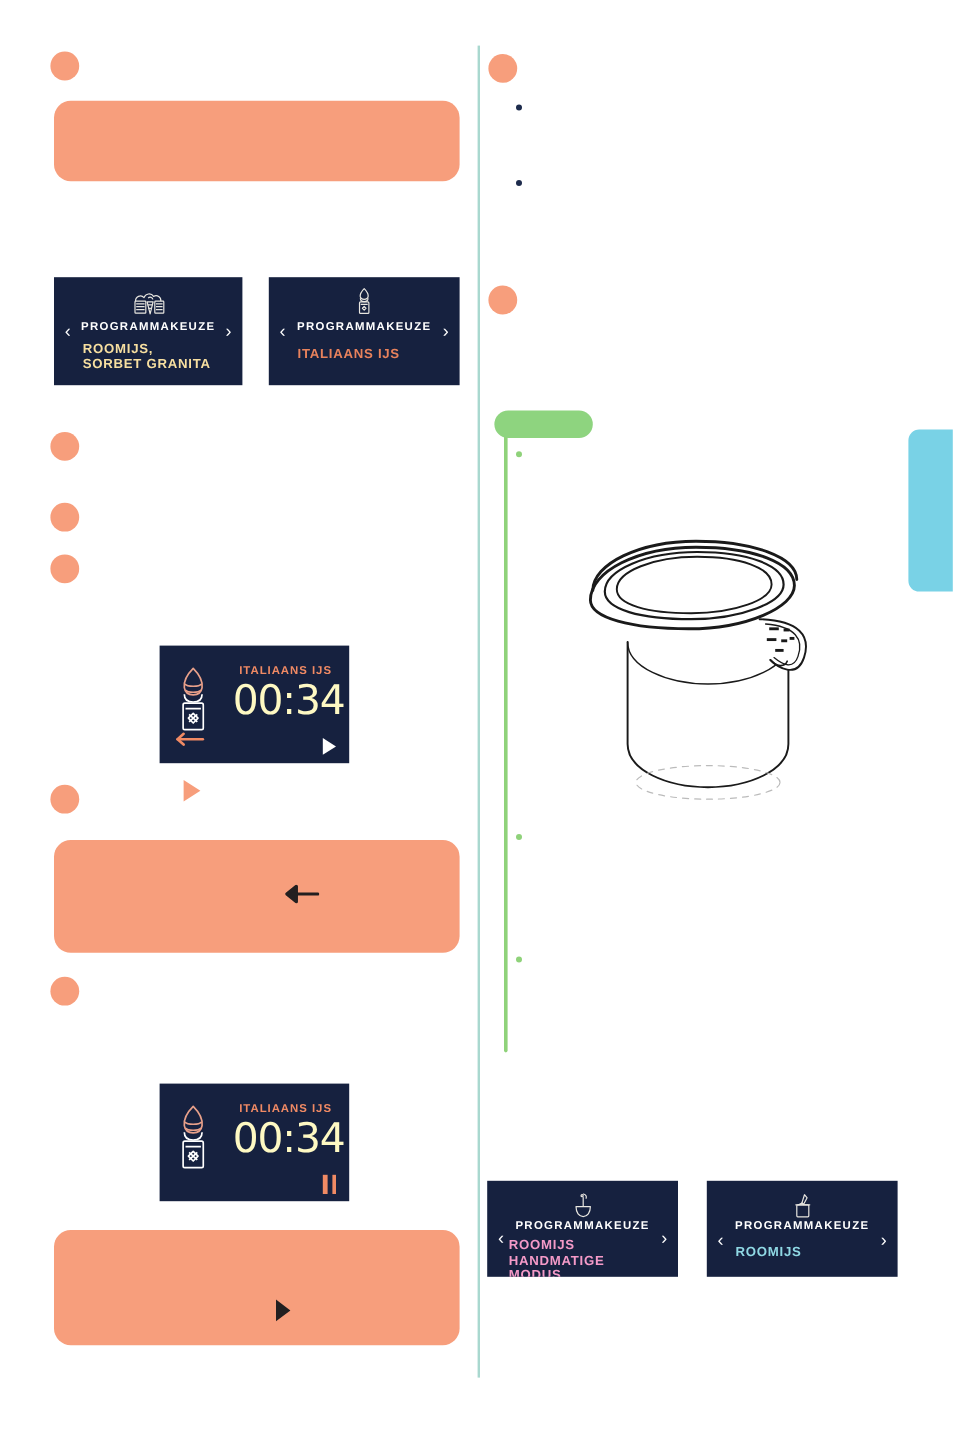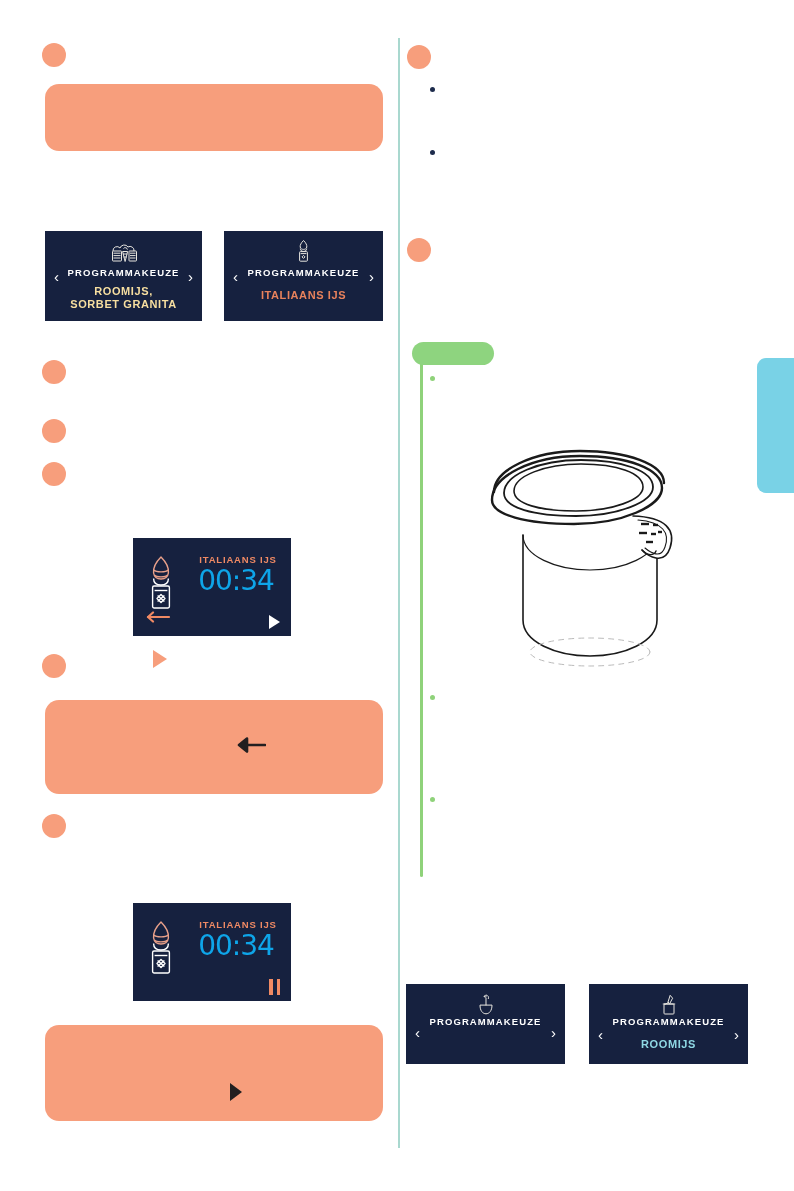--- a/index.html
+++ b/index.html
@@ -57,41 +57,41 @@
     position:absolute;left:0;right:0;top:8px;height:26px;
     display:flex;align-items:center;justify-content:center;
   }
   .screen .prog-label{
     position:absolute;left:0;right:0;top:36px;
     text-align:center;color:#ffffff;font-size:9.5px;
     font-weight:700;letter-spacing:1.1px;
   }
   .screen .prog-value{
     position:absolute;left:24px;right:24px;top:54px;
-    text-align:center;font-size:11px;font-weight:700;
+    text-align:left;font-size:11px;font-weight:700;
     letter-spacing:0.6px;line-height:12.5px;
   }
   .chev{
     position:absolute;top:50%;transform:translateY(-50%);
     color:#ffffff;font-size:15px;font-weight:300;
   }
   .chev.l{left:9px;}
   .chev.r{right:9px;}
 
   
   .timer{
     position:absolute;background:#16213f;overflow:hidden;
   }
   .timer .t-title{
     position:absolute;left:58px;right:6px;top:16px;text-align:center;
     color:#f08a64;font-size:9.5px;font-weight:700;letter-spacing:0.8px;
   }
   .timer .t-time{
-    position:absolute;left:52px;right:4px;top:26px;text-align:center;
-    color:#0ea5e9;font-size:28px;font-weight:400;letter-spacing:-1px;
+    position:absolute;left:52px;right:4px;top:26px;text-align:right;
+    color:#fef9c3;font-size:34px;font-weight:400;letter-spacing:-1px;
     font-family:"DejaVu Sans",sans-serif;
   }
   .timer .t-cone{position:absolute;left:12px;top:16px;}
   .timer .t-back{position:absolute;left:12px;bottom:9px;}
   .timer .t-play{position:absolute;right:11px;bottom:7px;
     width:0;height:0;border-left:11px solid #ffffff;
     border-top:7px solid transparent;border-bottom:7px solid transparent;}
   .timer .t-pause{position:absolute;right:11px;bottom:6px;
     display:flex;gap:4px;}
   .timer .t-pause i{display:block;width:3.5px;height:16px;background:#f08a64;}
@@ -288,20 +288,21 @@
         <g fill="none" stroke="#e8e6e0" stroke-width="1" stroke-linejoin="round" stroke-linecap="round">
           <path d="M10.2 2 C12.4 2.6 13 4.2 12.4 5.6"></path>
           <path d="M10 5 L10 12"></path>
           <path d="M4 12.5 C4 17.6 6.6 20.8 10 20.8 C13.4 20.8 16 17.6 16 12.5 Z"></path>
           <path d="M8.2 3.4 a0.9 0.9 0 1 0 1.8 0 a0.9 0.9 0 1 0 -1.8 0"></path>
         </g>
       </svg>
     </div>
     <div class="prog-label" style="top:32px;">PROGRAMMAKEUZE</div>
     <div class="chev l" style="top:60%;">‹</div>
+    <div class="prog-value" style="color:#f49ac8;top:48px;left:18px;right:18px;">ROOMIJS HANDMATIGE MODUS</div>
     <div class="chev r" style="top:60%;">›</div>
   </div>
 
   <div class="screen" style="left:589px;top:984px;width:159px;height:80px;">
     <div class="icon-row">
       <svg width="20" height="24" viewBox="0 0 20 24">
         <g fill="none" stroke="#e8e6e0" stroke-width="1" stroke-linejoin="round" stroke-linecap="round">
           <rect x="5" y="11" width="10" height="10" rx="0.8"></rect>
           <path d="M4.2 11 h11.6"></path>
           <path d="M11.4 2.6 L13.6 5.2 L10.6 10.8 L9.2 9.6 Z"></path>

